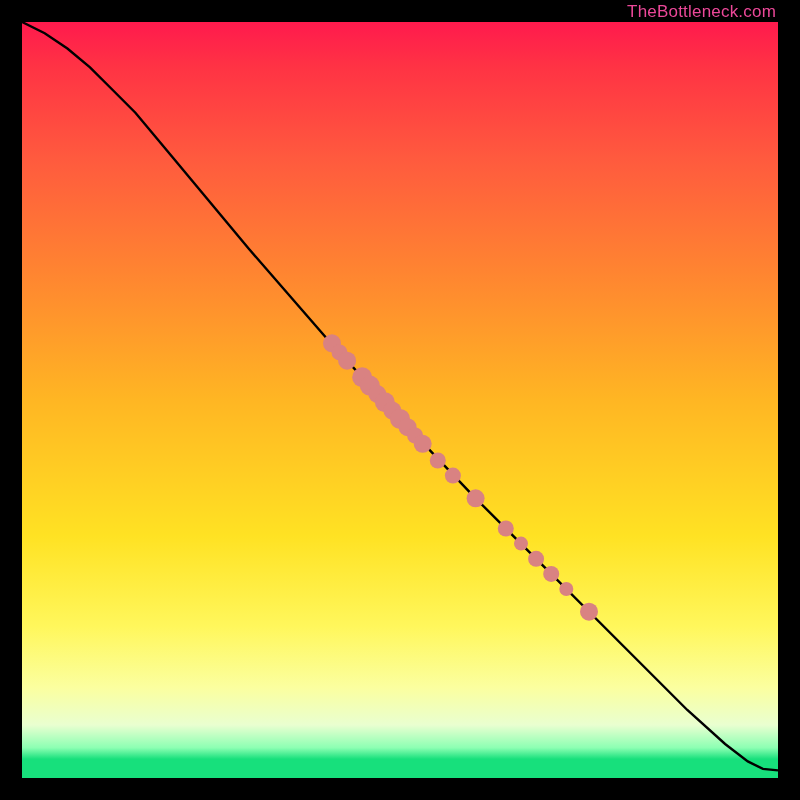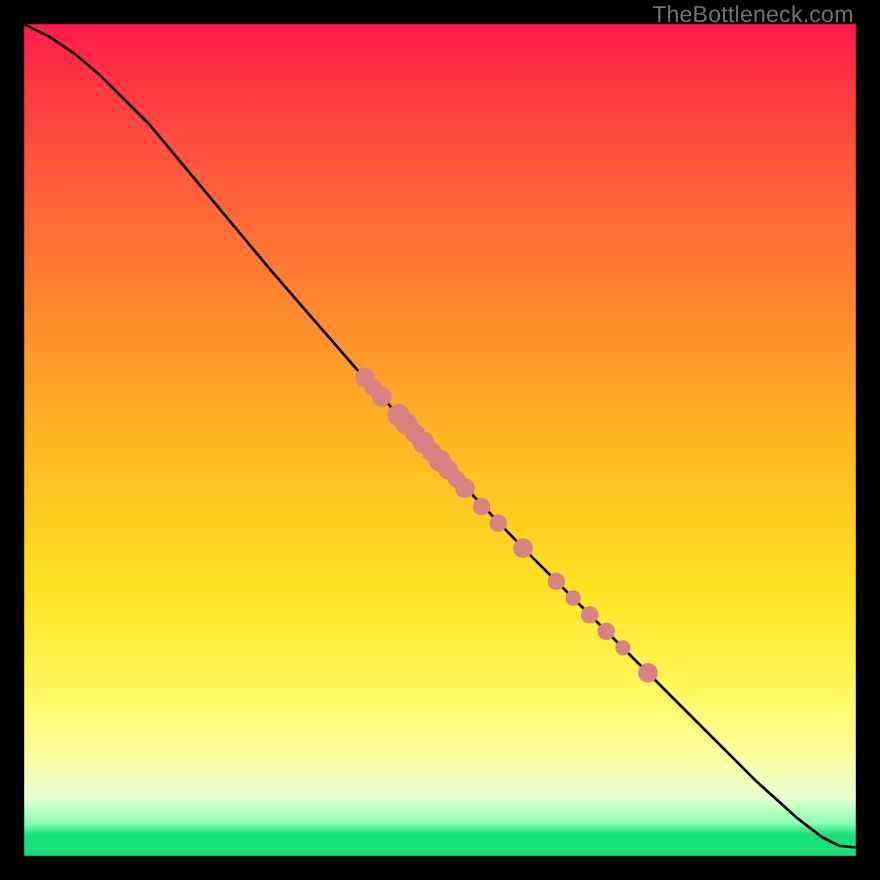--- a/index.html
+++ b/index.html
@@ -46,22 +46,22 @@
     position: absolute;
     left: 0;
     top: 0;
     width: 756px;
     height: 756px;
   }
   .watermark {
     position: absolute;
     top: 2px;
     right: 24px;
-    color: #737373;
-    font-size: 21px;
+    color: #ec4899;
+    font-size: 17px;
     font-weight: 400;
     letter-spacing: 0.2px;
     user-select: none;
   }
 </style>
 </head>
 <body>
 
 <div class="watermark">TheBottleneck.com</div>
 

